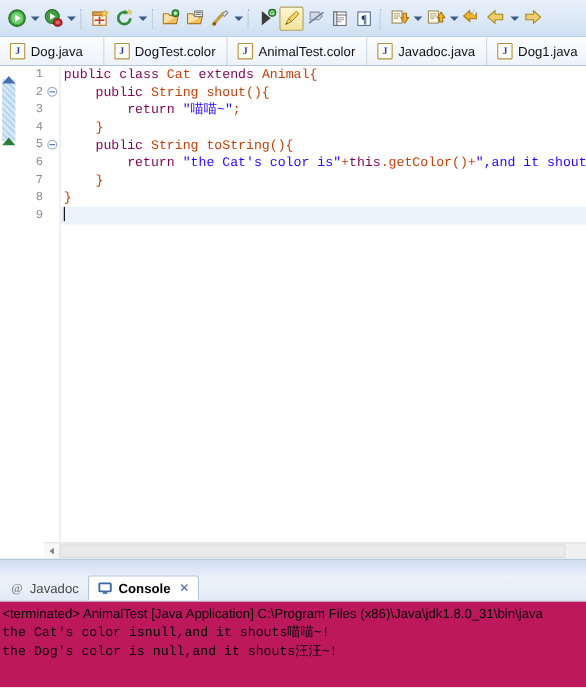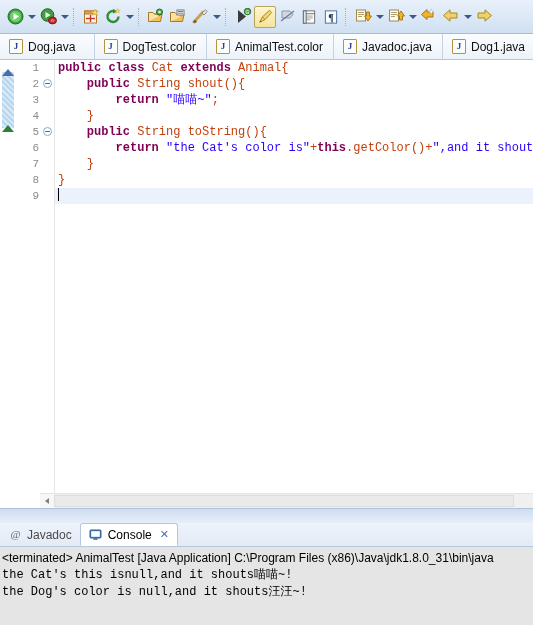--- a/index.html
+++ b/index.html
@@ -192,21 +192,21 @@
     white-space: pre;
     overflow: hidden;
   }
   .cl {
     height: 16px;
     line-height: 16px;
     padding-left: 3px;
     white-space: pre;
   }
   .cl.cursorline { background: #eaf2fb; }
-  .kw   { color: #7f0055; font-weight: bold; }
+  .kw   { color: #7f0055; font-weight: normal; }
   .str  { color: #2a00ff; }
   .pln  { color: #c2410c; }
   .cursor {
     display: inline-block;
     width: 1px; height: 13px;
     background: #000;
     vertical-align: -2px;
   }
 
   .hscroll-wrap {
@@ -283,35 +283,35 @@
     color: #4a4a4a;
     white-space: nowrap;
     box-sizing: border-box;
   }
   .vtab.selected {
     background: #ffffff;
     border: 1px solid #b4c6dc;
     border-bottom: 1px solid #ffffff;
     border-radius: 3px 3px 0 0;
     color: #000;
-    font-weight: normal;
+    font-weight: bold;
   }
   .vtab .vicon { width:14px; height:13px; display:inline-flex; align-items:center; justify-content:center; flex:0 0 auto;}
   .close-x {
     font-size: 11px;
     color: #4a6fb0;
     margin-left: 3px;
     font-family: "DejaVu Sans", sans-serif;
   }
   .console-body {
     position: absolute;
     left: 0; top: 39px;
     width: 533px;
     bottom: 0;
-    background: #e5e5e5;
+    background: #be185d;
     overflow: hidden;
     padding-top: 3px;
     box-sizing: border-box;
   }
   .cline {
     font-family: "Liberation Mono","DejaVu Sans Mono",monospace;
     font-size: 12px;
     line-height: 17px;
     color: #000;
     white-space: pre;
@@ -600,18 +600,18 @@
             <rect x="4.5" y="10" width="4" height="2" fill="#4a7fbf"></rect>
           </svg>
         </span>
         <span>Console</span>
         <span class="close-x">✕</span>
       </div>
     </div>
 
     <div class="console-body">
       <div class="cline meta">&lt;terminated&gt; AnimalTest [Java Application] C:\Program Files (x86)\Java\jdk1.8.0_31\bin\java</div>
-      <div class="cline">the Cat's this isnull,and it shouts喵喵~!</div>
+      <div class="cline">the Cat's color isnull,and it shouts喵喵~!</div>
       <div class="cline">the Dog's color is null,and it shouts汪汪~!</div>
     </div>
   </div>
 
 </div>
 
 </body></html>

